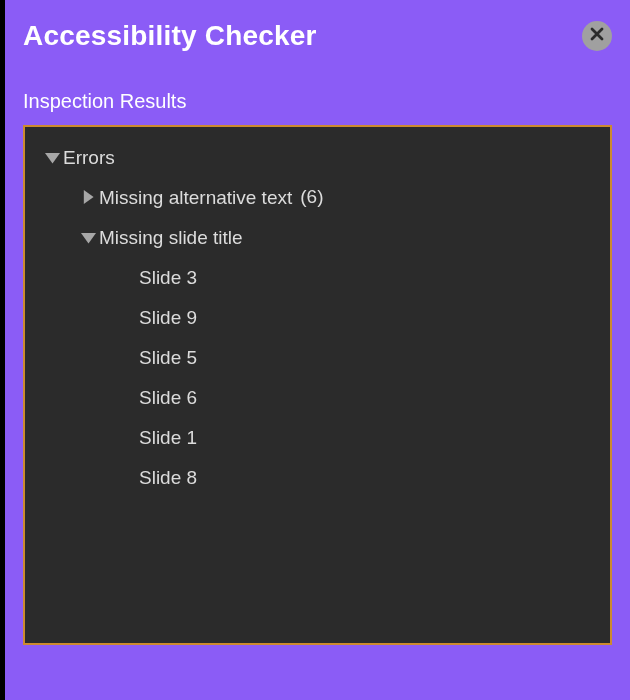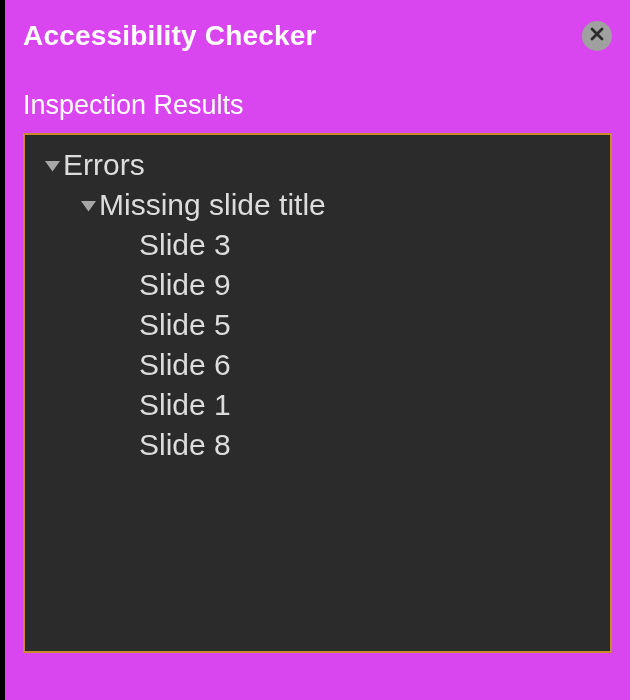--- a/index.html
+++ b/index.html
@@ -8,21 +8,21 @@
       box-sizing: border-box;
     }
     body {
       background: #000;
       font-family: -apple-system, BlinkMacSystemFont, "Segoe UI", Helvetica, Arial, sans-serif;
       width: 630px;
       height: 700px;
       overflow: hidden;
     }
     .panel {
-      background: #d946ef;
+      background: #8b5cf6;
       height: 100%;
       margin-left: 5px;
       padding: 20px 18px 4px 18px;
       position: relative;
     }
     .header {
       display: flex;
       justify-content: space-between;
       align-items: center;
       margin-bottom: 38px;
@@ -43,37 +43,37 @@
       justify-content: center;
       cursor: pointer;
       flex-shrink: 0;
     }
     .close-btn svg {
       width: 16px;
       height: 16px;
     }
     .section-title {
       color: #fff;
-      font-size: 27px;
+      font-size: 20px;
       font-weight: 400;
       margin-bottom: 12px;
     }
     .results-box {
       border: 2px solid #cc8a2f;
       background: #2b2b2b;
       padding: 10px 0 10px 0;
       height: 520px;
     }
     .tree-row {
       display: flex;
       align-items: center;
       height: 40px;
       padding-left: 18px;
       color: #dcdcdc;
-      font-size: 30px;
+      font-size: 19px;
       cursor: pointer;
       white-space: nowrap;
     }
     .tree-row.level-0 {
       padding-left: 18px;
     }
     .tree-row.level-1 {
       padding-left: 54px;
     }
     .tree-row.level-2 {
@@ -123,20 +123,29 @@
 
     <div class="tree-row level-0">
       <span class="disclosure">
         <svg width="15" height="15" viewBox="0 0 10 10">
             <polygon points="0,2 10,2 5,9"></polygon>
           </svg>
       </span>
       <span class="tree-label">Errors</span>
     </div>
 
+    <div class="tree-row level-1">
+      <span class="disclosure">
+        <svg width="14" height="14" viewBox="0 0 10 10">
+            <polygon points="2,0 9,5 2,10"></polygon>
+          </svg>
+      </span>
+      <span class="tree-label">Missing alternative text</span>
+      <span class="count">(6)</span>
+    </div>
 
     <div class="tree-row level-1">
       <span class="disclosure">
         <svg width="15" height="15" viewBox="0 0 10 10">
             <polygon points="0,2 10,2 5,9"></polygon>
           </svg>
       </span>
       <span class="tree-label">Missing slide title</span>
     </div>
 

